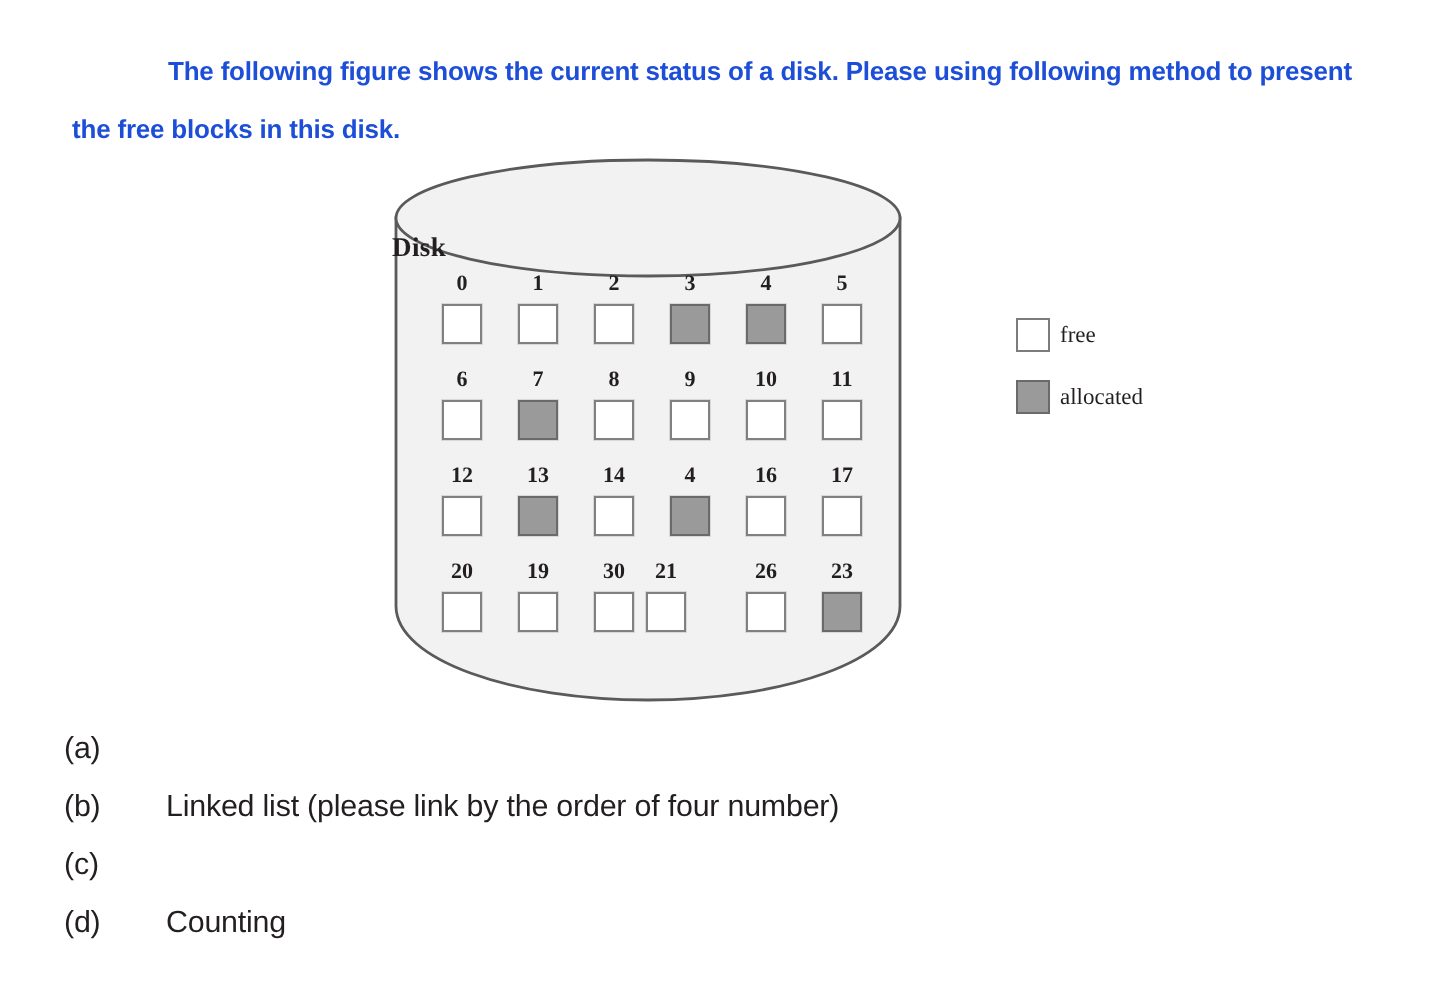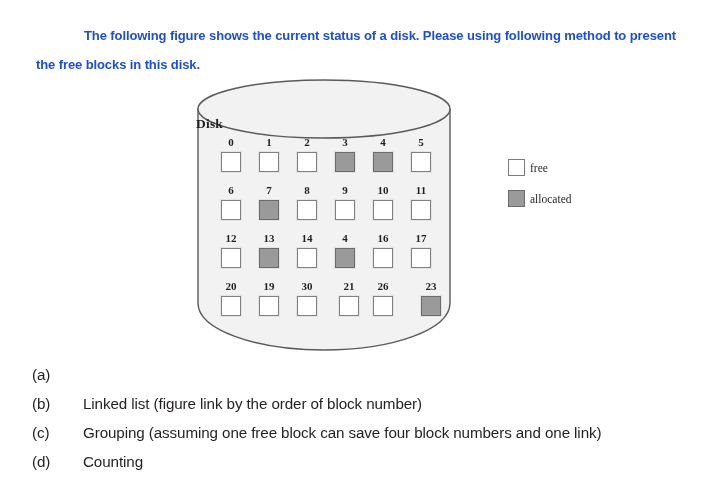--- a/index.html
+++ b/index.html
@@ -250,29 +250,29 @@
             <div class="cell-box free"></div>
           </div>
         <div class="cell" style="left:38px">
             <div class="cell-num">19</div>
             <div class="cell-box free"></div>
           </div>
         <div class="cell" style="left:76px">
             <div class="cell-num">30</div>
             <div class="cell-box free"></div>
           </div>
-        <div class="cell" style="left:118px">
+        <div class="cell" style="left:102px">
             <div class="cell-num">21</div>
             <div class="cell-box free"></div>
           </div>
         <div class="cell" style="left:152px">
             <div class="cell-num">26</div>
             <div class="cell-box free"></div>
           </div>
-        <div class="cell" style="left:200px">
+        <div class="cell" style="left:190px">
             <div class="cell-num">23</div>
             <div class="cell-box allocated"></div>
           </div>
       </div>
     </div>
   </div>
 
   <div class="legend">
     <div class="legend-row">
       <span class="legend-swatch free"></span>
@@ -285,23 +285,22 @@
   </div>
 
 </div>
 
 <div class="options">
   <div class="option-row">
     <span class="option-key">(a)</span>
   </div>
   <div class="option-row">
     <span class="option-key">(b)</span>
-    <span class="option-text">Linked list (figure link by the order of block number)</span>
+    <span class="option-text">Linked list (please link by the order of four number)</span>
   </div>
   <div class="option-row">
     <span class="option-key">(c)</span>
-    <span class="option-text">Grouping (assuming one free block can save four block numbers and one link)</span>
   </div>
   <div class="option-row">
     <span class="option-key">(d)</span>
     <span class="option-text">Counting</span>
   </div>
 </div>
 
 </body></html>

